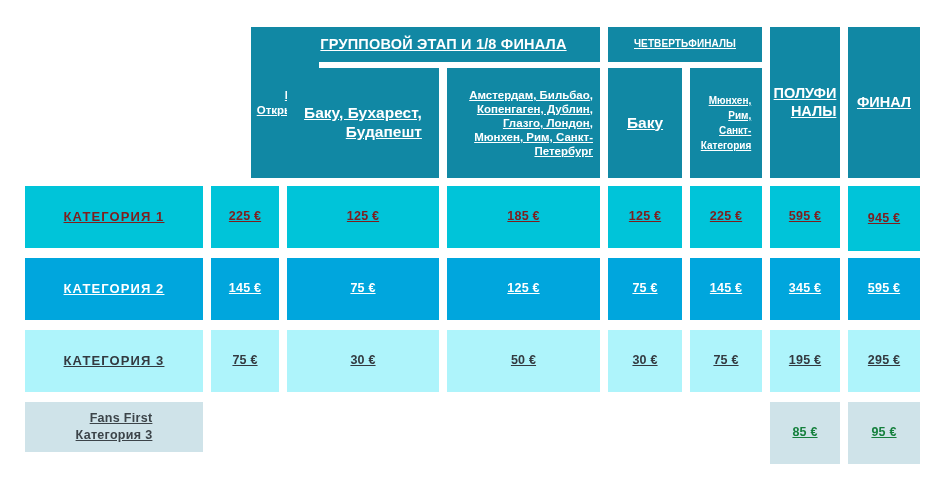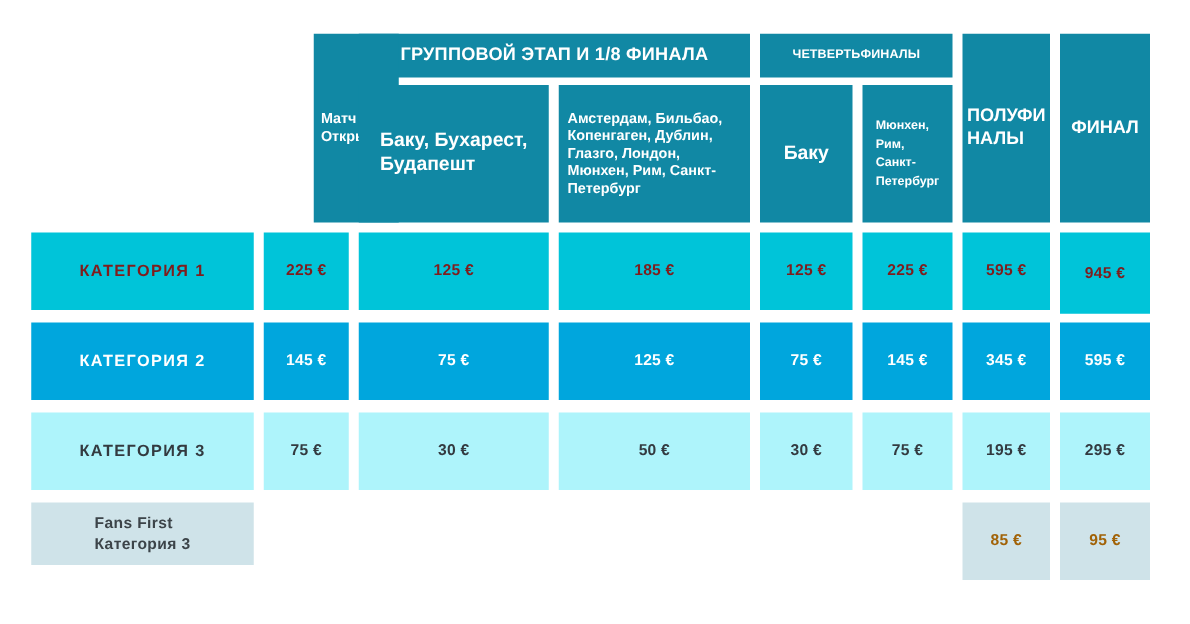--- a/index.html
+++ b/index.html
@@ -20,22 +20,23 @@
     height: 499px;
     background: #ffffff;
   }
 
   .cell {
     position: absolute;
     box-sizing: border-box;
     display: flex;
     align-items: center;
     justify-content: center;
-    text-align: left;
+    text-align: right;
     line-height: 1.22;
+    text-decoration: underline;
   }
 
   
   .hdr {
     background: #1188a4;
     color: #ffffff;
     font-weight: bold;
   }
   .hdr-group {
     font-size: 14.5px;
@@ -73,21 +74,21 @@
     font-weight: bold;
     font-size: 12.5px;
     letter-spacing: 0.3px;
     line-height: 1.35;
   }
   .price {
     font-weight: bold;
     font-size: 12.5px;
     letter-spacing: 0.2px;
   }
-  .price-faded { color: #a16207; }
+  .price-faded { color: #15803d; }
 </style>
 </head>
 <body>
 
 <div id="root">
 
   <div class="cell hdr hdr-group" style="left:287px; top:27px; width:313px; height:35px;">ГРУППОВОЙ ЭТАП И 1/8 ФИНАЛА</div>
 
   <div class="cell hdr hdr-group-qf" style="left:608px; top:27px; width:154px; height:35px;">ЧЕТВЕРТЬФИНАЛЫ</div>
 
@@ -97,21 +98,21 @@
   <div class="cell hdr hdr-sub-big" style="left:287px; top:68px; width:152px; height:110px; white-space:pre-line;">Баку, Бухарест,
 Будапешт</div>
 
   <div class="cell hdr hdr-sub-small" style="left:447px; top:68px; width:153px; height:110px; padding:0 7px;">Амстердам, Бильбао, Копенгаген, Дублин, Глазго, Лондон, Мюнхен, Рим, Санкт-Петербург</div>
 
   <div class="cell hdr hdr-sub-big" style="left:608px; top:68px; width:74px; height:110px;">Баку</div>
 
   <div class="cell hdr hdr-sub-tiny" style="left:690px; top:68px; width:72px; height:110px; white-space:pre-line; line-height:1.5;">Мюнхен,
 Рим,
 Санкт-
-Петербург</div>
+Категория</div>
 
   <div class="cell hdr hdr-stage" style="left:848px; top:27px; width:72px; height:151px;">ФИНАЛ</div>
 
   <div class="cell hdr hdr-stage" style="left:770px; top:27px; width:70px; height:151px; white-space:pre-line;">ПОЛУФИ
 НАЛЫ</div>
 
   <div class="cell cat1 label" style="left:25px; top:186px; width:178px; height:62px;">КАТЕГОРИЯ 1</div>
   <div class="cell cat1 price" style="left:211px; top:186px; width:68px; height:62px;">225 €</div>
   <div class="cell cat1 price" style="left:287px; top:186px; width:152px; height:62px;">125 €</div>
   <div class="cell cat1 price" style="left:447px; top:186px; width:153px; height:62px;">185 €</div>

